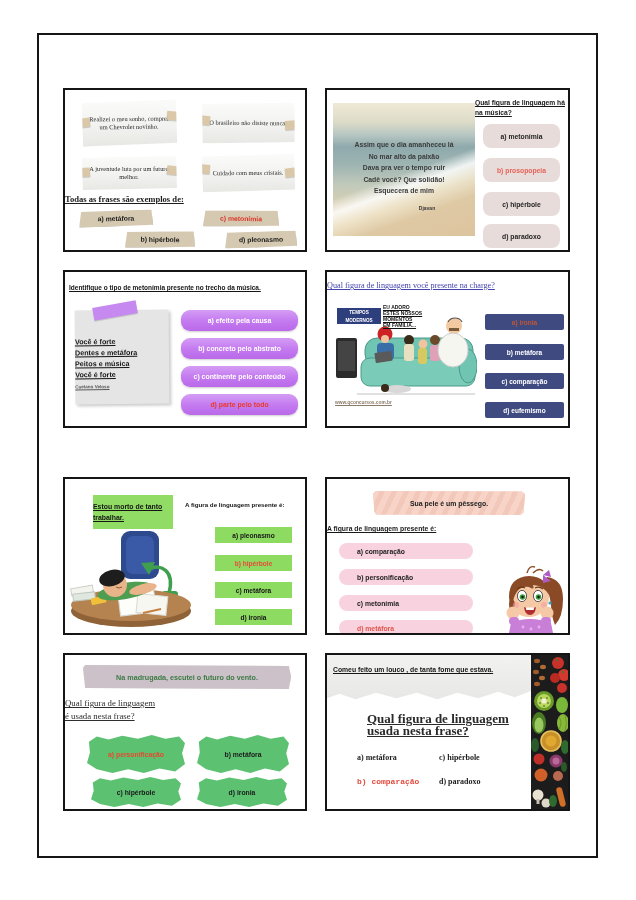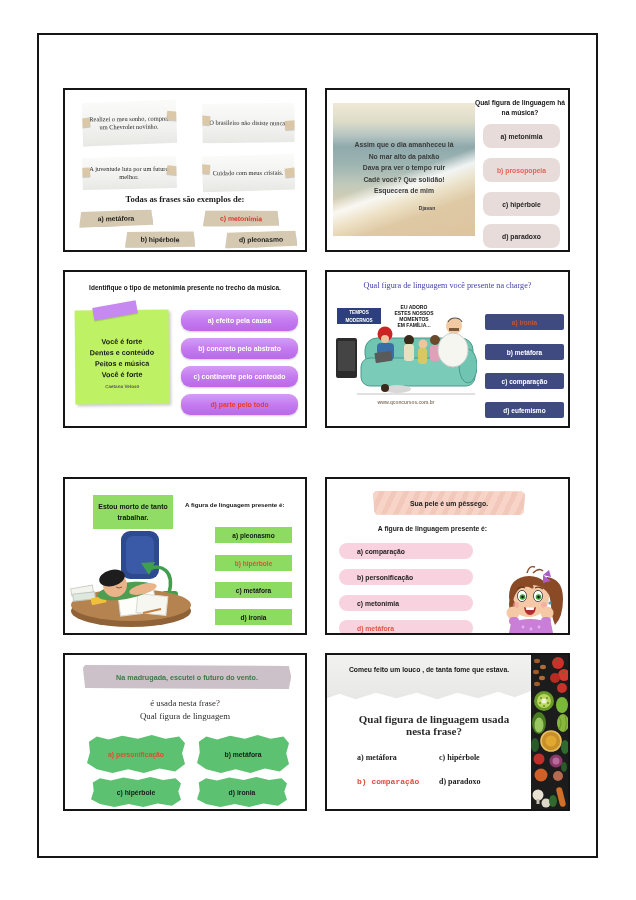--- a/index.html
+++ b/index.html
@@ -1,21 +1,21 @@
 <!DOCTYPE html>
 <html><head>
 <meta charset="utf-8">
 <style>
   html,body{margin:0;padding:0;background:#fff;}
   #page{position:relative;width:636px;height:900px;background:#fff;font-family:"Liberation Sans",sans-serif;overflow:hidden;}
   #frame{position:absolute;left:37px;top:33px;width:557px;height:821px;border:2px solid #151515;}
   .panel{position:absolute;background:#fff;border:2px solid #151515;overflow:hidden;}
   .serif{font-family:"Liberation Serif",serif;}
   .abs{position:absolute;}
-  .ctr{text-align:center;}
+  .ctr{text-align:left;text-decoration:underline;}
   .bold{font-weight:bold;}
 
   
   .note{position:absolute;background:linear-gradient(180deg,#fbfbfa 0%,#f1f1ef 60%,#e7e7e4 100%);
         box-shadow:1px 2px 3px rgba(0,0,0,.28);font-family:"Liberation Serif",serif;
         font-size:6.4px;line-height:8.5px;color:#2b2b2b;display:flex;align-items:center;justify-content:center;
         clip-path:polygon(1% 6%,99% 0%,100% 94%,2% 100%);}
   .note span{display:block;width:84%;text-align:center;}
   .tape{position:absolute;width:17px;height:9px;background:#d8c4a2;opacity:.92;box-shadow:0 1px 1px rgba(0,0,0,.2);}
   .chip1{position:absolute;height:17px;background:#d5c9b1;box-shadow:1px 2px 2px rgba(0,0,0,.3);
@@ -27,21 +27,21 @@
   .beach{position:absolute;left:6px;top:13px;width:142px;height:133px;
      background:
        linear-gradient(160deg, rgba(255,255,255,0) 52%, rgba(255,255,255,.85) 60%, rgba(240,229,203,.9) 68%, rgba(223,201,164,.95) 78%, #dcc49e 100%),
        linear-gradient(180deg,#efe9d6 0%,#dddcc8 14%,#b7c6c2 24%,#8fa9ac 33%,#9db4b2 46%,#c2cabb 62%,#dccfae 80%,#d8c19c 100%);}
   .lyrics{position:absolute;left:0;right:0;top:36px;text-align:center;font-weight:bold;font-size:6.8px;line-height:11.5px;color:#3a3a3a;}
   .pill2{position:absolute;left:156px;width:77px;height:24px;background:#e7dcd9;border-radius:8px;
          display:flex;align-items:center;justify-content:center;font-size:6.8px;font-weight:bold;color:#242424;}
   .salmon{color:#e8625a !important;}
 
   
-  .sticky3{position:absolute;left:10px;top:38px;width:94px;height:94px;background:#bef264;box-shadow:2px 2px 3px rgba(0,0,0,.2);transform:rotate(-.5deg);}
+  .sticky3{position:absolute;left:10px;top:38px;width:94px;height:94px;background:#e5e5e5;box-shadow:2px 2px 3px rgba(0,0,0,.2);transform:rotate(-.5deg);}
   .tape3{position:absolute;left:28px;top:32px;width:44px;height:13px;background:#c689ef;transform:rotate(-10deg);box-shadow:0 1px 1px rgba(0,0,0,.15);}
   .btn3{position:absolute;left:116px;width:117px;height:21px;border-radius:9px;
         background:linear-gradient(180deg,#d49cf5 0%,#c379ef 55%,#b969e9 100%);
         display:flex;align-items:center;justify-content:center;font-size:6.9px;font-weight:bold;color:#fff;box-shadow:0 1px 2px rgba(0,0,0,.2);}
   .red3{color:#ea3a2b !important;}
 
   
   .btn4{position:absolute;left:158px;width:79px;height:16px;background:#3e4a80;border-radius:2px;
         display:flex;align-items:center;justify-content:center;font-size:6.5px;font-weight:bold;color:#fff;}
   .rust{color:#c05737 !important;}
@@ -142,21 +142,21 @@
     <div class="pill2" style="top:134px;">
       <span>d) paradoxo</span>
       </div>
   </div>
 
   <div class="panel" style="left:63px;top:270px;width:240px;height:154px;">
     <div class="abs ctr bold" style="left:4px;right:4px;top:12px;font-size:6.5px;color:#141414;">Identifique o tipo de metonímia presente no trecho da música.</div>
     <div class="sticky3">
       <div class="ctr bold" style="margin-top:26px;font-size:7.2px;line-height:11px;color:#161616;">
         <div>Você é forte</div>
-        <div>Dentes e conteúdo</div>
+        <div>Dentes e metáfora</div>
         <div>Peitos e música</div>
         <div>Você é forte</div>
       </div>
       <div class="ctr" style="margin-top:4px;font-size:4.6px;color:#5a5a5a;font-weight:bold;">Caetano Veloso</div>
     </div>
     <div class="tape3"></div>
     <div class="btn3" style="top:38px;">
       <span>a) efeito pela causa</span>
       </div>
     <div class="btn3" style="top:66px;">
@@ -336,41 +336,41 @@
         <circle cx="40" cy="66" r="1.4" fill="#e8b0f0"></circle>
       </svg>
     </div>
   </div>
 
   <div class="panel" style="left:63px;top:653px;width:240px;height:154px;">
     <div class="tape7">
       <span>Na madrugada, escutei o futuro do vento.</span>
       </div>
     <div class="abs ctr serif" style="left:0;right:0;top:42px;font-size:8.8px;line-height:13px;color:#2e2e2e;">
+      <div>Qual figura de linguagem</div>
       <div>é usada nesta frase?</div>
-      <div>Qual figura de linguagem</div>
     </div>
     <div class="torn7" style="left:22px;top:80px;width:98px;height:38px;">
       <span class="red7">a) personificação</span>
       </div>
     <div class="torn7" style="left:132px;top:80px;width:92px;height:38px;">
       <span>b) metáfora</span>
       </div>
     <div class="torn7" style="left:26px;top:122px;width:90px;height:30px;">
       <span>c) hipérbole</span>
       </div>
     <div class="torn7" style="left:132px;top:122px;width:90px;height:30px;">
       <span>d) ironia</span>
       </div>
   </div>
 
   <div class="panel" style="left:325px;top:653px;width:241px;height:154px;">
     <div class="hdr8"></div>
     <div class="abs ctr bold" style="left:6px;top:11px;width:192px;font-size:6.8px;color:#161616;">Comeu feito um louco , de tanta fome que estava.</div>
-    <div class="abs ctr serif bold" style="left:28px;top:58px;width:158px;font-size:11px;line-height:12px;color:#2a2a2a;">Qual figura de linguagem usada nesta frase?</div>
+    <div class="abs ctr serif bold" style="left:40px;top:58px;width:158px;font-size:13px;line-height:12px;color:#2a2a2a;">Qual figura de linguagem usada nesta frase?</div>
     <div class="opt8" style="left:30px;top:98px;">
       <span>a) metáfora</span></div>
     <div class="opt8" style="left:112px;top:98px;">
       <span>c) hipérbole</span></div>
     <div class="opt8 red8" style="left:30px;top:122px;font-family:Liberation Mono, monospace;">
       <span>b) comparação</span></div>
     <div class="opt8" style="left:112px;top:122px;">
       <span>d) paradoxo</span></div>
     <div class="abs" style="left:204px;top:0;width:37px;height:154px;">
       <svg width="37" height="154" viewBox="0 0 37 154">

